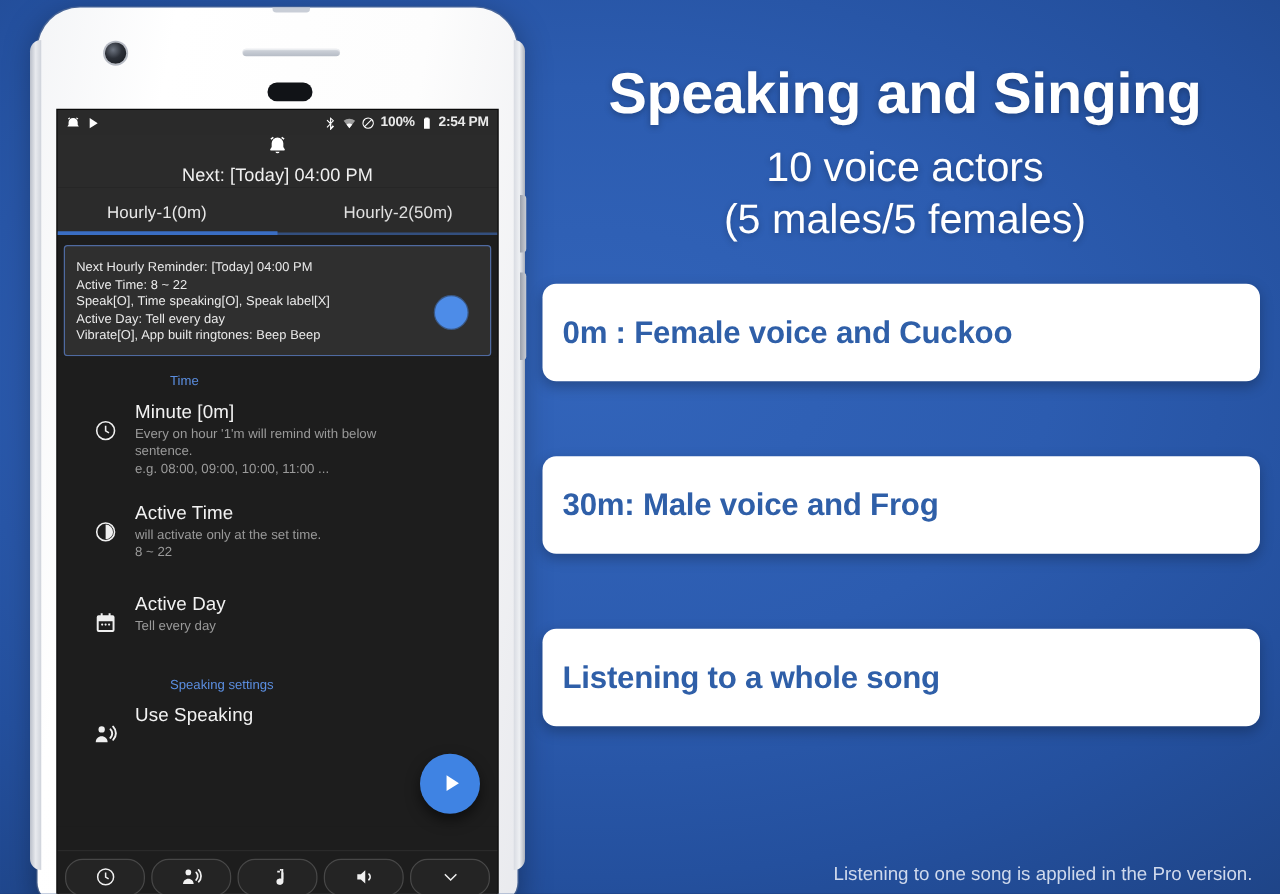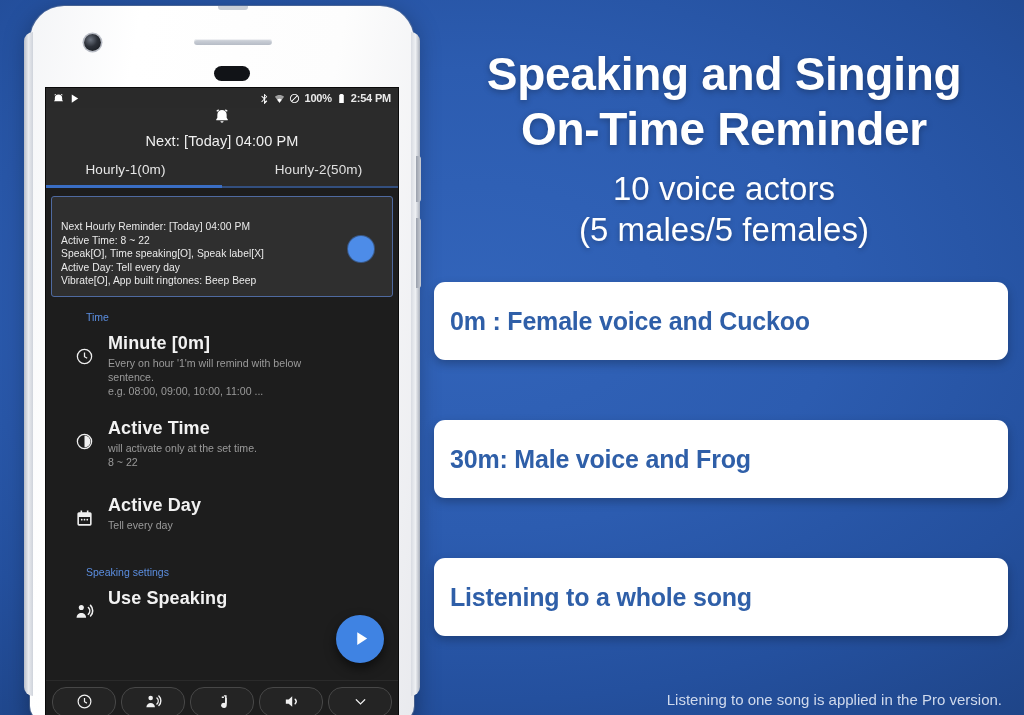--- a/index.html
+++ b/index.html
@@ -91,39 +91,39 @@
   
   .tabs { height:38px; background:#2b2b2b; display:flex; position:relative;gap:34px; }
   .tab { flex:1; display:flex; align-items:center; justify-content:center;
     color:#e8e8e8; font-size:13.5px; letter-spacing:.1px; cursor:pointer; }
   .tab.inactive { color:#e0e0e0; }
   .tab-underline { position:absolute; bottom:0; left:0; width:50%; height:3px; background:#3a6ec4; }
   .tab-rule { position:absolute; bottom:0; left:0; width:100%; height:2px; background:#3a6ec4; opacity:.55; }
   
   .infocard {
     margin:8px 5px 0 5px; background:#2f2f2f; border:1px solid #4f6aa0;
-    border-radius:3px; padding:23px 9px 8px 9px;
-    display:flex; align-items:flex-start; position:relative; min-height:86px;
+    border-radius:3px; padding:11px 9px 8px 9px;
+    display:flex; align-items:center; position:relative; min-height:86px;
   }
   .infocard-lines { flex:1; }
   .infocard-lines div {
     color:#eaeaea; font-size:10.3px; line-height:13.6px; letter-spacing:.05px; white-space:nowrap;
   }
   .toggle-wrap { width:44px; display:flex; align-items:center; justify-content:center; padding-top:16px; }
   .toggle-thumb { width:26px; height:26px; border-radius:50%; background:#4d8ce8;
     box-shadow:0 0 0 1px rgba(70,130,220,.5); }
   
   .listarea { background:#1d1d1d; padding:0 0 0 0; position:relative; height:376px; }
-  .section-label { color:#5b8ee0; font-size:10.5px; padding:14px 0 4px 40px; }
+  .section-label { color:#5b8ee0; font-size:10.5px; padding:14px 0 4px 90px; }
   .row { display:flex; padding:6px 14px 4px 14px; }
   .row-ic { width:48px; flex:0 0 48px; display:flex; align-items:flex-start; justify-content:center; padding-top:14px; }
   .row-ic svg { width:19px; height:19px; fill:none; stroke:#efefef; stroke-width:1.6; }
   .row-ic.filled svg { fill:#efefef; stroke:none; }
   .row-body { flex:1; padding-right:6px; }
-  .row-title { color:#f2f2f2; font-size:18px; letter-spacing:.1px; margin-bottom:2px;font-weight:bold; }
+  .row-title { color:#f2f2f2; font-size:15px; letter-spacing:.1px; margin-bottom:2px; }
   .row-sub { color:#9a9a9a; font-size:10.6px; line-height:14px; }
   
   .fab {
     position:absolute; right:14px; bottom:10px; width:48px; height:48px; border-radius:50%;
     background:#3f83e3; display:flex; align-items:center; justify-content:center;
     box-shadow:0 5px 11px rgba(0,0,0,.55); cursor:pointer;
   }
   .fab svg { width:17px; height:17px; fill:#ffffff; margin-left:2px; }
   
   .botnav {
@@ -359,21 +359,20 @@
           </svg>
       </div>
     </div>
 
   </div>
 </div>
 
 <div id="right">
   <div class="headline">
     <div>Speaking and Singing</div>
-    <div>On-Time Reminder</div>
   </div>
   <div class="subline">
     <div>10 voice actors</div>
     <div>(5 males/5 females)</div>
   </div>
   <div class="cards">
     <div class="fcard">
       <span>0m : Female voice and Cuckoo</span>
     </div>
     <div class="fcard">

